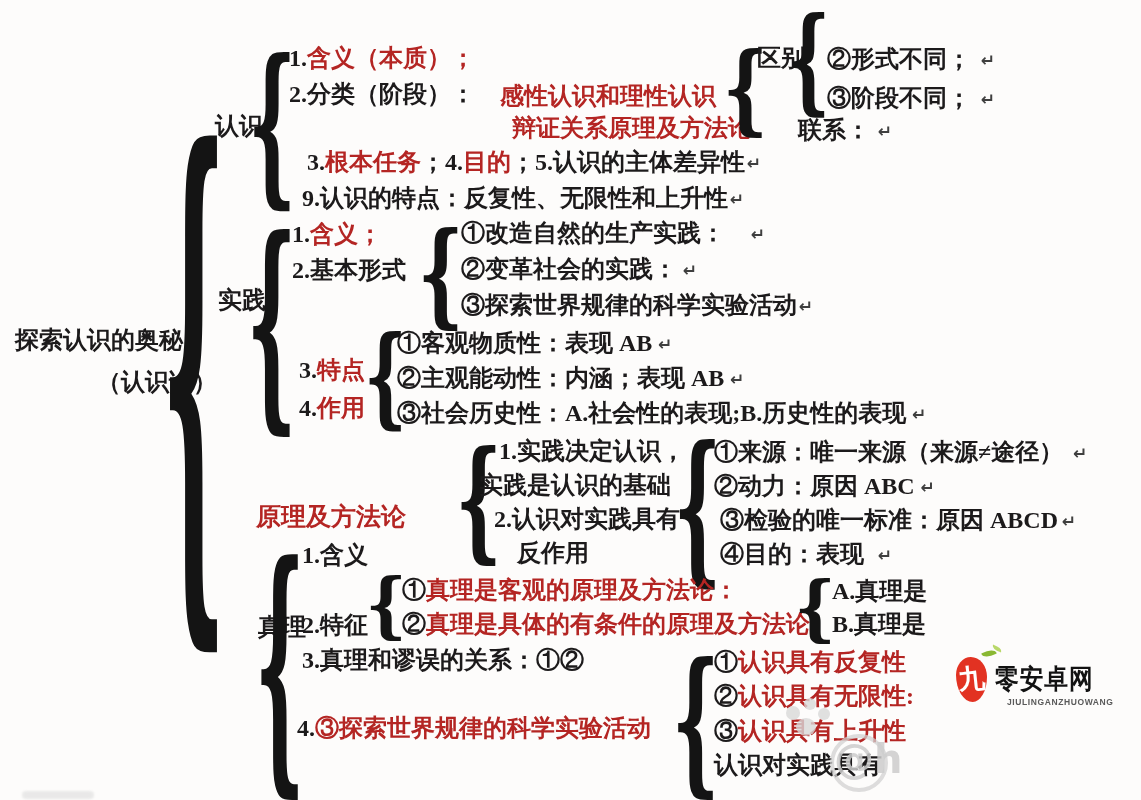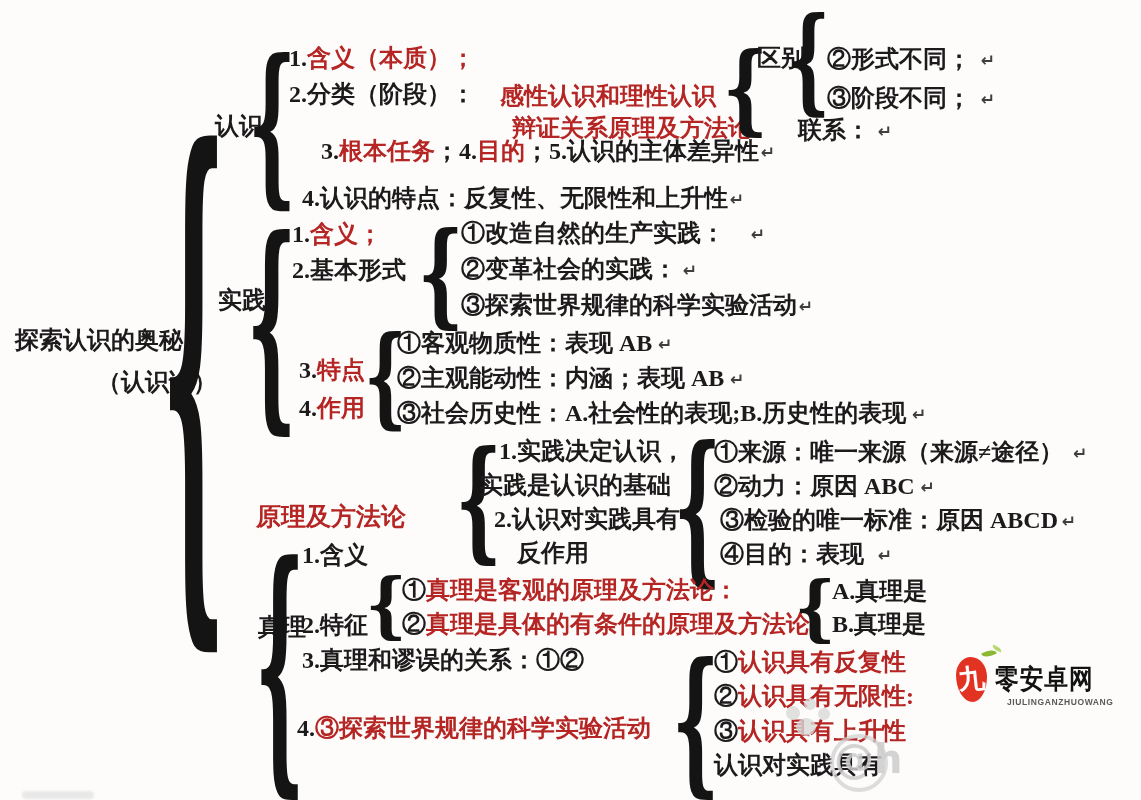--- a/index.html
+++ b/index.html
@@ -61,22 +61,22 @@
     <span style="font-size:88px;transform:scale(0.8,1.1);">{</span>
   </div>
   <div class="ln" style="left:757px;top:44px;">区别</div>
   <div class="br" style="left:796px;top:4px;width:24px;height:110px;">
     <span style="font-size:104px;transform:scale(0.65,1.1);">{</span>
   </div>
   <div class="ln" style="left:827px;top:45px;"><span>②形式不同；</span><span class="arw" style="margin-left:10px;">↵</span></div>
   <div class="ln" style="left:827px;top:84px;"><span>③阶段不同；</span><span class="arw" style="margin-left:10px;">↵</span></div>
   <div class="ln" style="left:757px;top:116px;margin-left:41px;"><span>联系：</span><span class="arw" style="margin-left:8px;">↵</span></div>
 
-  <div class="ln" style="left:307px;top:137px;margin-left:14px;"><span>3.</span><span class="red">根本任务</span><span>；</span><span>4.</span><span class="red">目的</span><span>；</span><span>5.认识的主体差异性</span><span class="arw" style="margin-left:2px;">↵</span></div>
-  <div class="ln" style="left:302px;top:184px;"><span>4.认识的特点：反复性、无限性和上升性</span><span class="arw" style="margin-left:2px;">↵</span></div>
+  <div class="ln" style="left:307px;top:148px;"><span>3.</span><span class="red">根本任务</span><span>；</span><span>4.</span><span class="red">目的</span><span>；</span><span>5.认识的主体差异性</span><span class="arw" style="margin-left:2px;">↵</span></div>
+  <div class="ln" style="left:302px;top:184px;"><span>9.认识的特点：反复性、无限性和上升性</span><span class="arw" style="margin-left:2px;">↵</span></div>
 
   <div class="ln" style="left:218px;top:286px;">实践</div>
   <div class="br" style="left:259px;top:214px;width:26px;height:214px;">
     <span style="font-size:204px;transform:scale(0.38,1.1);">{</span>
   </div>
 
   <div class="ln" style="left:292px;top:220px;"><span>1.</span><span class="red">含义；</span></div>
   <div class="ln" style="left:292px;top:256px;">2.基本形式</div>
   <div class="br" style="left:428px;top:219px;width:26px;height:108px;">
     <span style="font-size:102px;transform:scale(0.7,1.1);">{</span>

